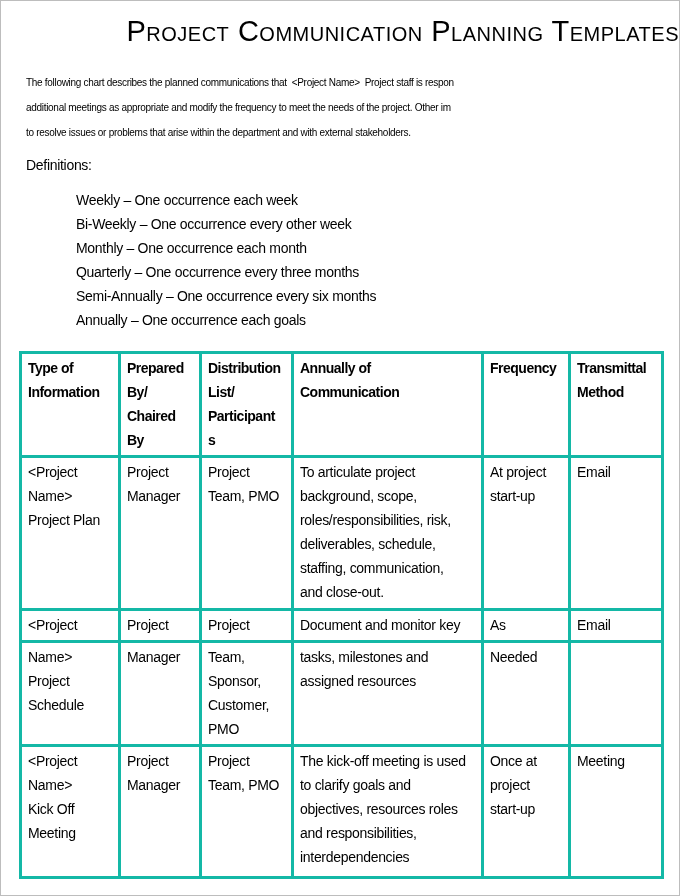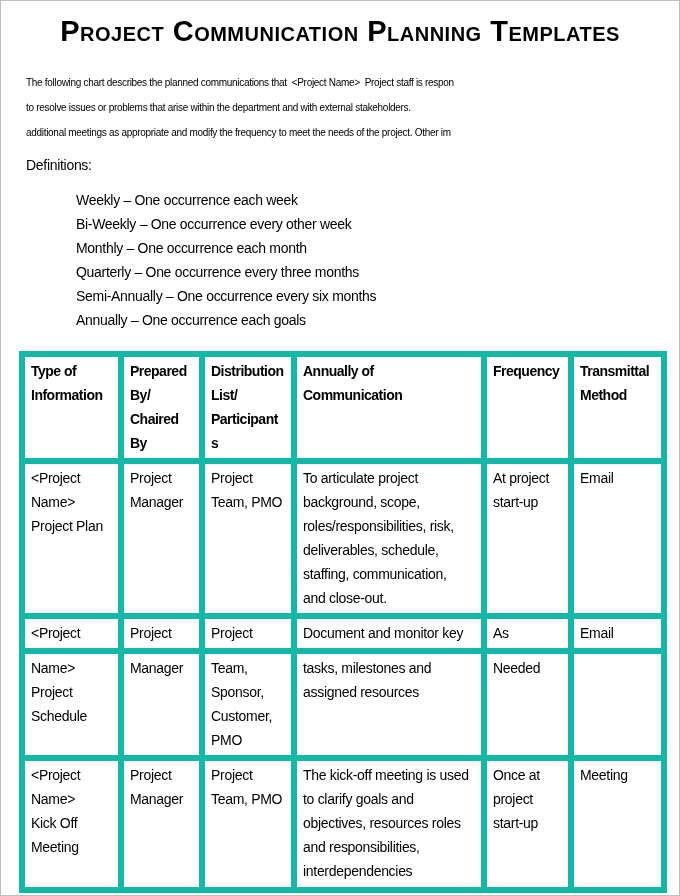--- a/index.html
+++ b/index.html
@@ -5,22 +5,22 @@
   * { margin: 0; padding: 0; box-sizing: border-box; }
   html, body { width: 680px; height: 896px; overflow: hidden; }
   body {
     background: #ffffff;
     border: 1px solid #bdbdbd;
     font-family: "Liberation Sans", "DejaVu Sans", sans-serif;
     color: #000000;
     padding-top: 11px;
   }
   .page-title {
-    text-align: center;
-    font-weight: bold;
+    text-align: right;
+    font-weight: normal;
     font-variant: small-caps;
     font-size: 29px;
     letter-spacing: 0.5px;
     line-height: 38px;
     white-space: nowrap;
     overflow: hidden;
   }
   .intro {
     margin: 20px 0 0 25px;
     width: 650px;
@@ -50,41 +50,41 @@
     white-space: pre;
   }
   table.comm-table {
     margin: 19px 0 0 18px;
     border-collapse: collapse;
     table-layout: fixed;
     width: 642px;
     border: 2px solid #000000;
   }
   .comm-table th, .comm-table td {
-    border: 6px solid #14b8a6;
+    border: 3px solid #14b8a6;
     vertical-align: top;
     text-align: left;
     padding: 2px 6px 3px 6px;
     font-size: 14px;
     letter-spacing: -0.3px;
     line-height: 24px;
     white-space: pre-wrap;
     overflow: hidden;
   }
   .comm-table th { font-weight: bold; letter-spacing: -0.5px; }
 </style>
 </head>
 <body>
 
 <h1 class="page-title">Project Communication Planning Templates</h1>
 
 <div class="intro">
   <div class="intro-line">The following chart describes the planned communications that  &lt;Project Name&gt;  Project staff is respon</div>
+  <div class="intro-line">additional meetings as appropriate and modify the frequency to meet the needs of the project. Other im</div>
   <div class="intro-line">to resolve issues or problems that arise within the department and with external stakeholders.</div>
-  <div class="intro-line">additional meetings as appropriate and modify the frequency to meet the needs of the project. Other im</div>
 </div>
 
 <div class="definitions-label">Definitions:</div>
 
 <ul class="definitions-list">
   <li class="definition-item">Weekly – One occurrence each week</li>
   <li class="definition-item">Bi-Weekly – One occurrence every other week</li>
   <li class="definition-item">Monthly – One occurrence each month</li>
   <li class="definition-item">Quarterly – One occurrence every three months</li>
   <li class="definition-item">Semi-Annually – One occurrence every six months</li>

